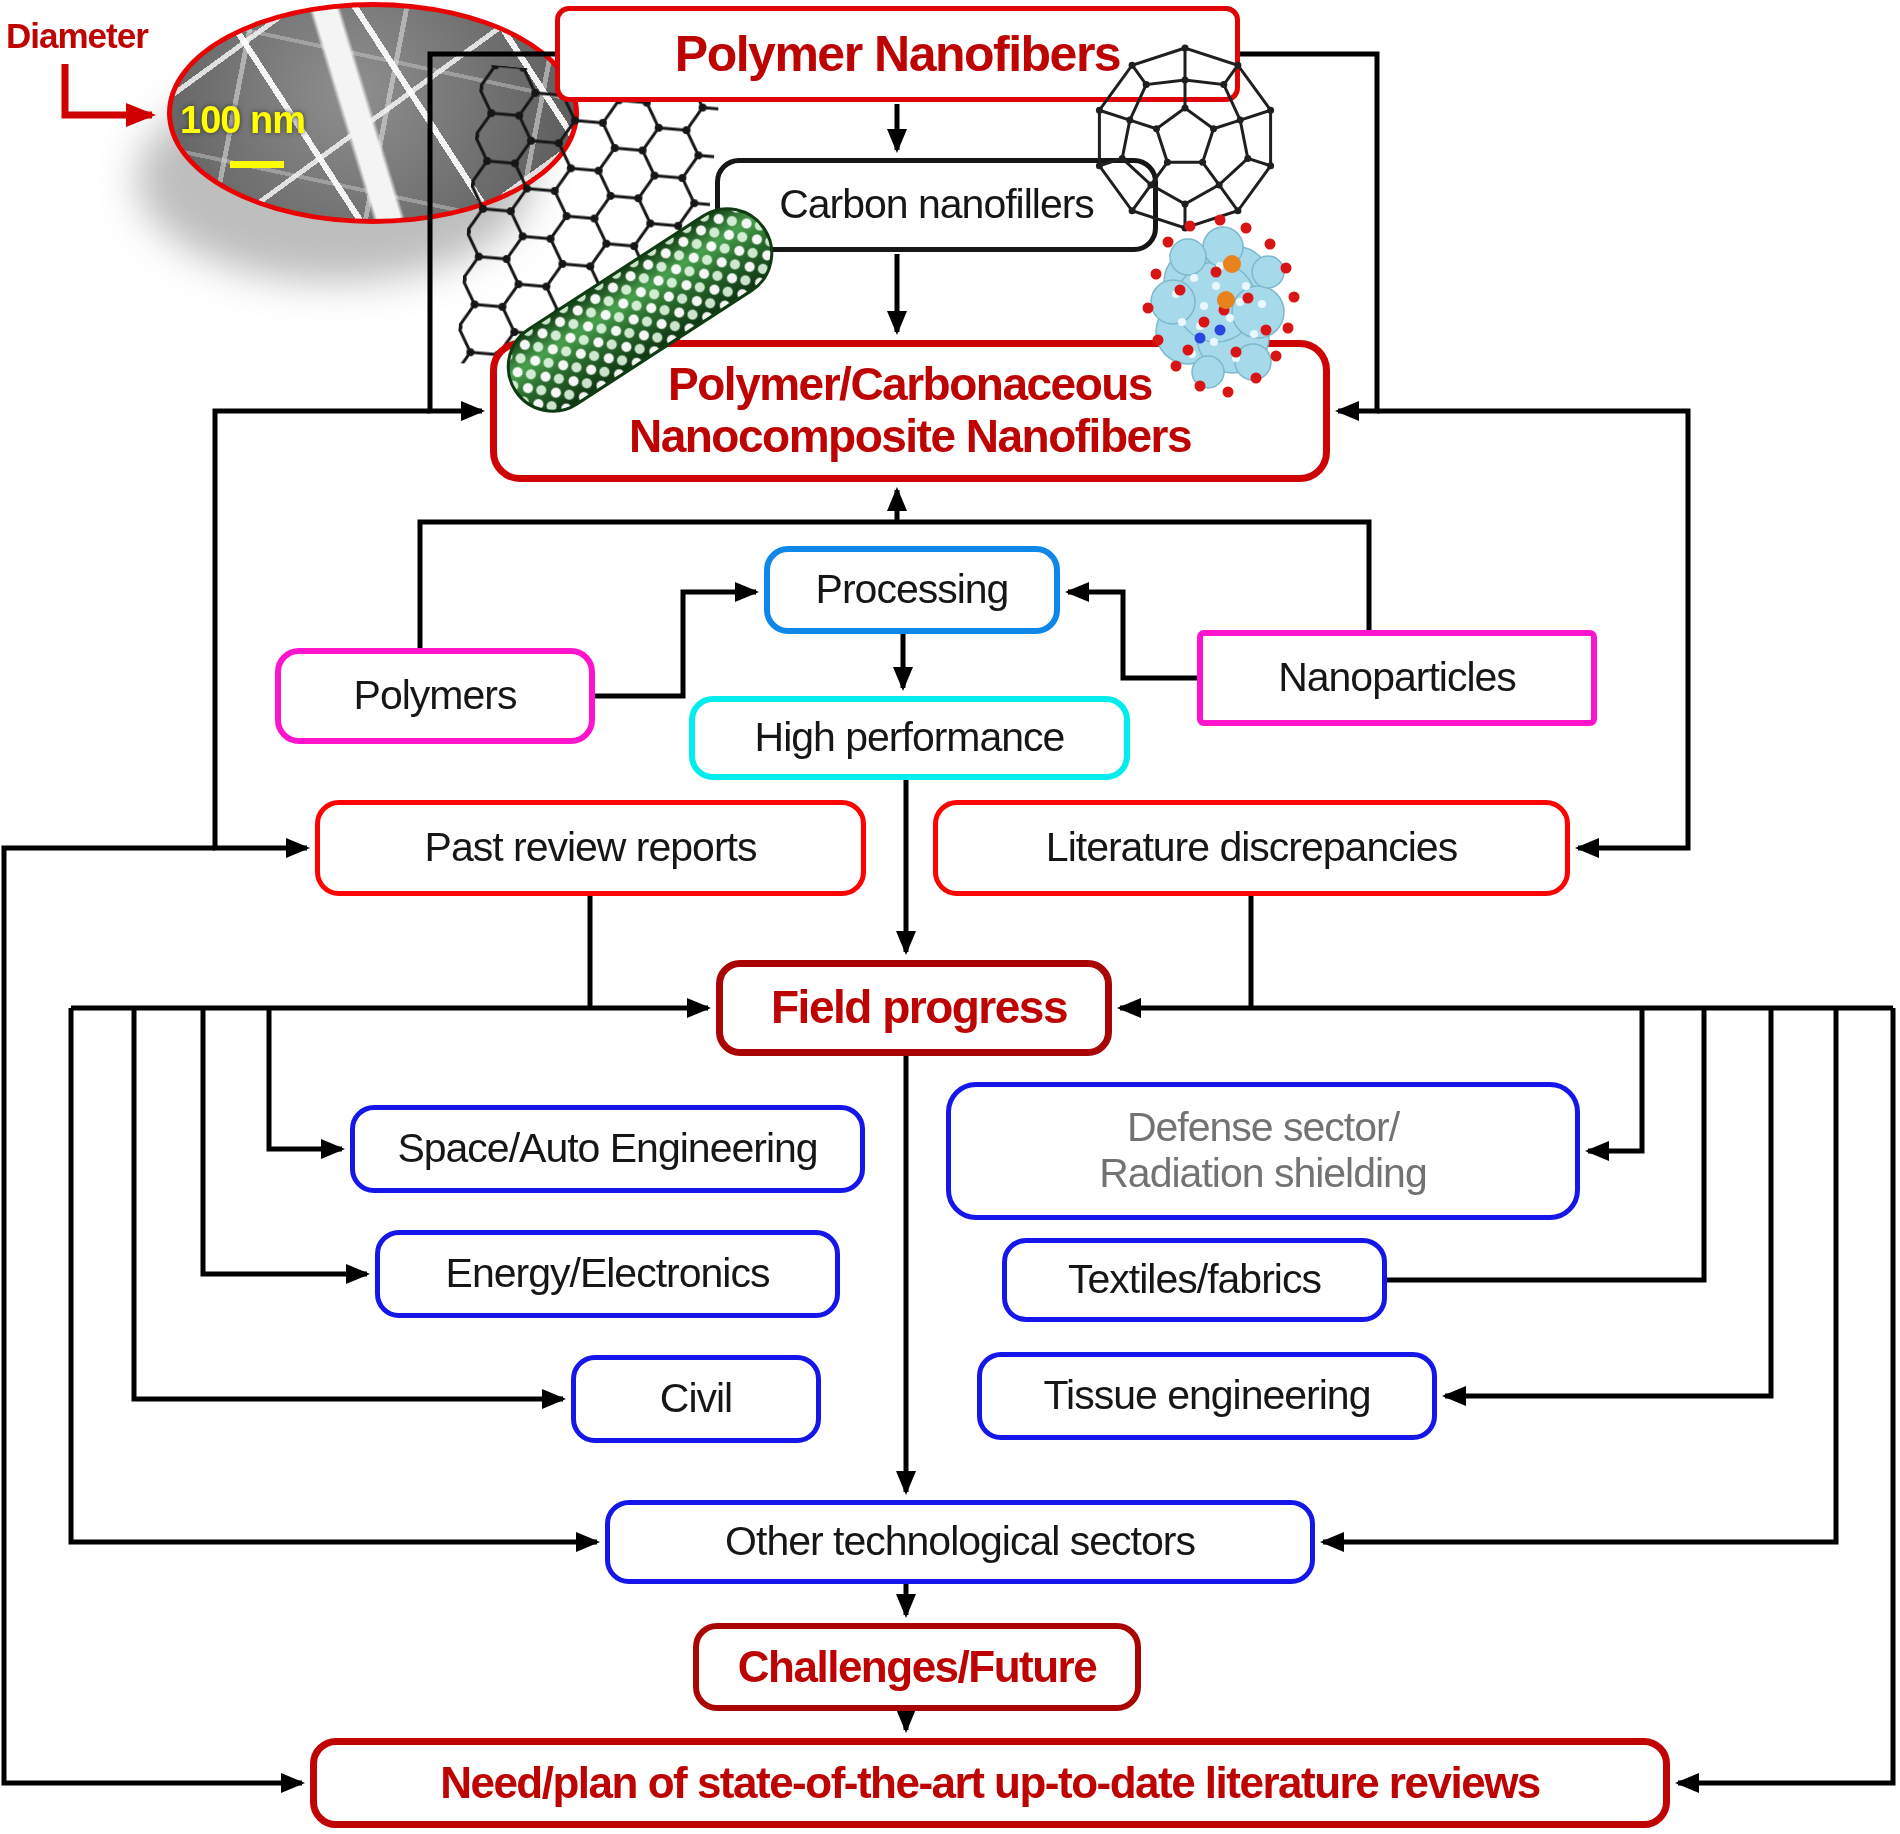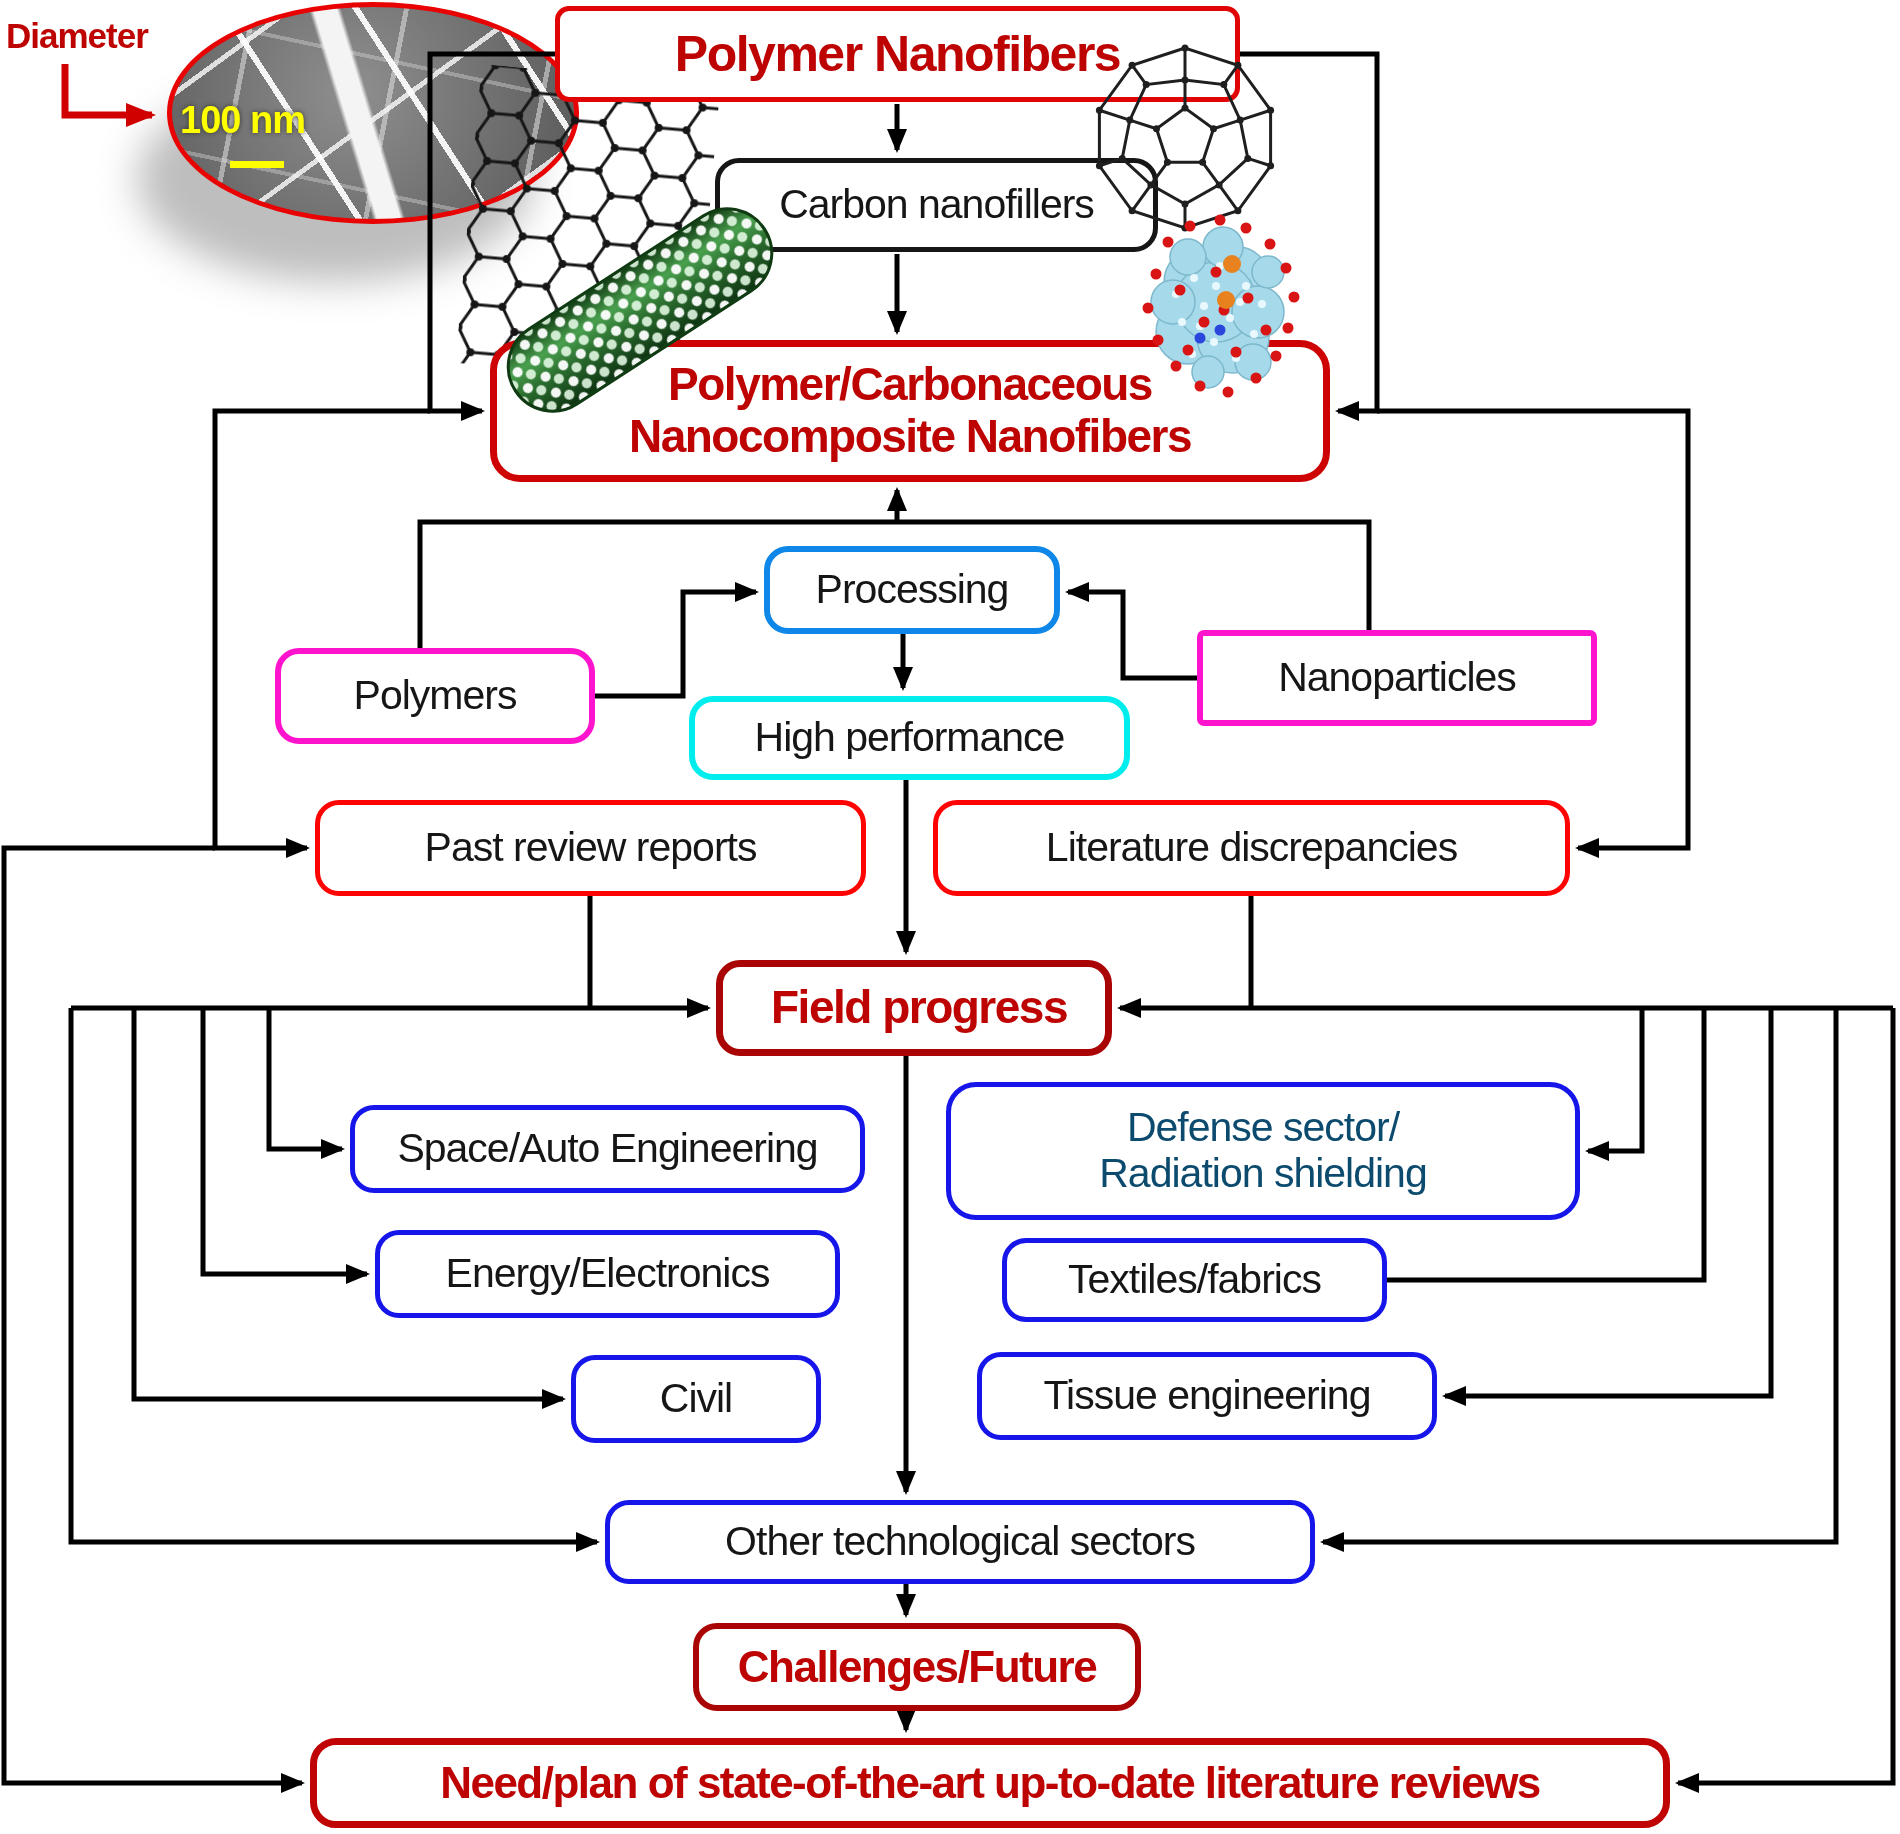--- a/index.html
+++ b/index.html
@@ -161,21 +161,21 @@
   </div>
 
   <div class="node heavy bw7" style="left: 716px; top: 960px; width: 396px; height: 96px; font-size: 46px; border-color: rgb(169, 5, 5); color: rgb(190, 3, 3); padding-left: 18px;">
     <span>Field progress</span>
   </div>
 
   <div class="node" style="left: 350px; top: 1105px; width: 515px; height: 88px; border-color: rgb(22, 22, 234); color: rgb(22, 22, 22);">
     <span>Space/Auto Engineering</span>
   </div>
 
-  <div class="node" style="left: 946px; top: 1082px; width: 634px; height: 138px; border-radius: 30px; border-color: rgb(22, 22, 234); color: #0c4a6e;">
+  <div class="node" style="left: 946px; top: 1082px; width: 634px; height: 138px; border-radius: 30px; border-color: rgb(22, 22, 234); color: #737373;">
     <span>Defense sector/</span>
     <span>Radiation shielding</span>
   </div>
 
   <div class="node" style="left: 375px; top: 1230px; width: 465px; height: 88px; border-color: rgb(22, 22, 234); color: rgb(22, 22, 22);">
     <span>Energy/Electronics</span>
   </div>
 
   <div class="node" style="left: 958px; top: 1238px; width: 385px; height: 84px; border-color: rgb(22, 22, 234); color: rgb(22, 22, 22); margin-left: 44px;">
     <span>Textiles/fabrics</span>

